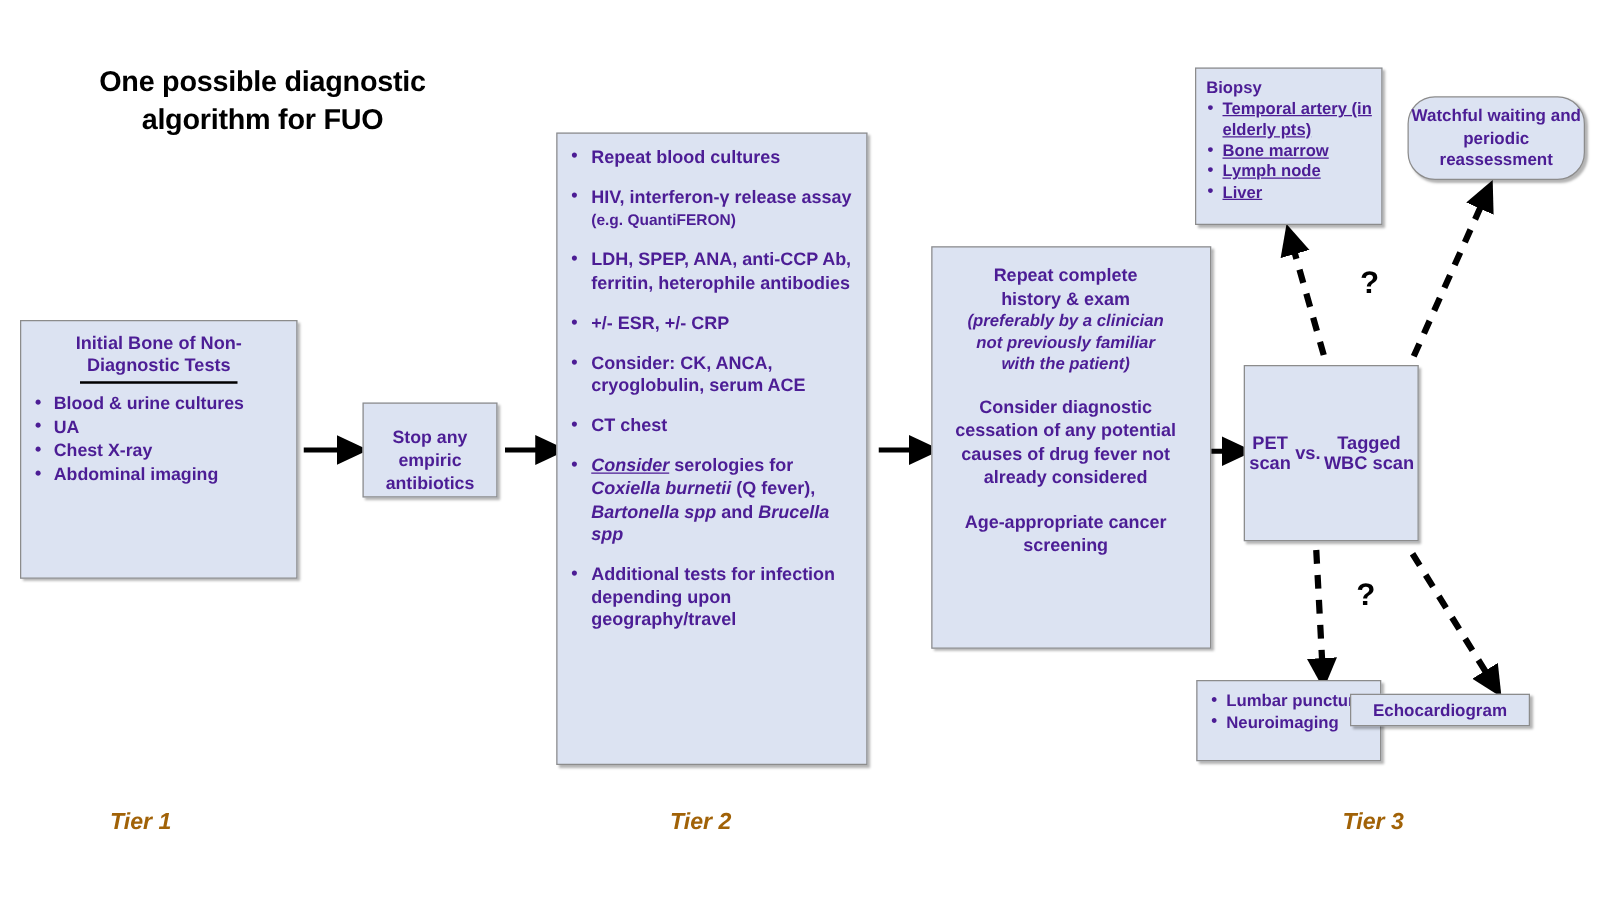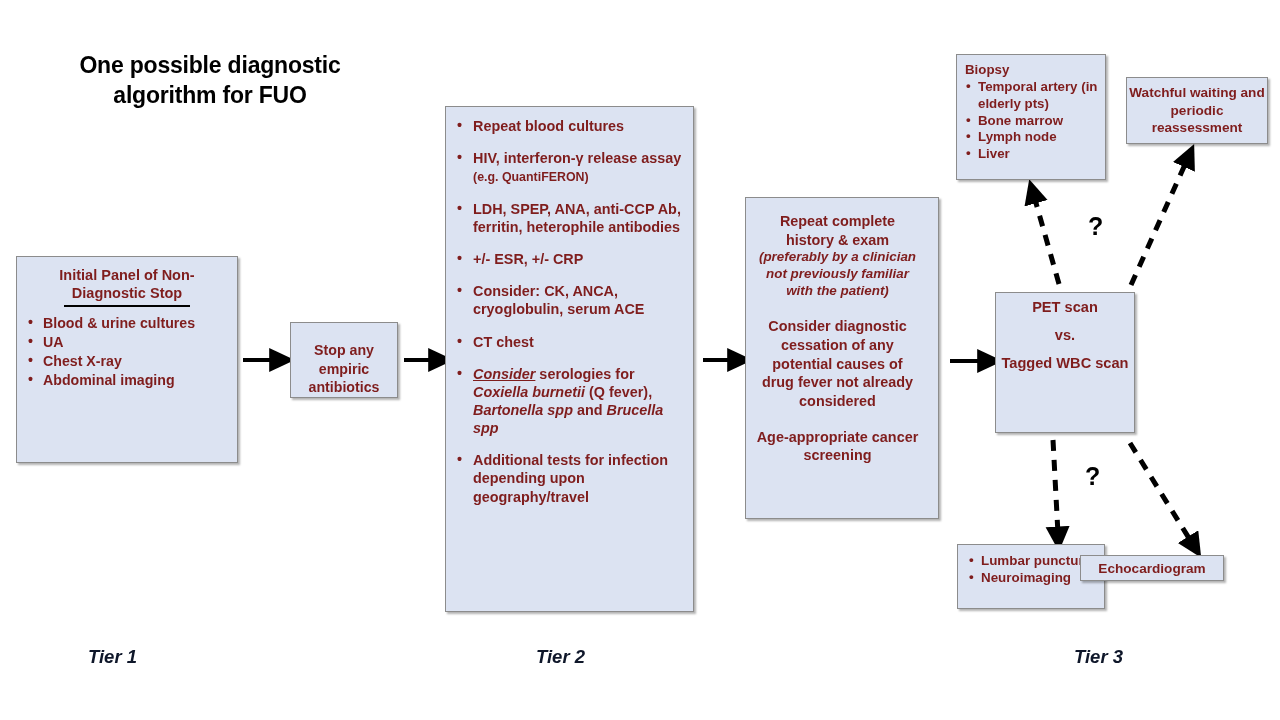--- a/index.html
+++ b/index.html
@@ -41,21 +41,21 @@
     letter-spacing: -0.2px;
   }
 
   .box {
     position: absolute;
     background: #dce3f2;
     border: 1px solid #8c8c8c;
     box-sizing: border-box;
     box-shadow: 2px 2px 2px rgba(0,0,0,0.30);
     font-weight: bold;
-    color: #7f1d1d;
+    color: #4c1d95;
   }
 
   .box-hdr {
     text-align: center;
     font-weight: bold;
     line-height: 1.22;
   }
   .hdr-rule {
     width: 62%;
     margin: 3px auto 8px auto;
@@ -106,53 +106,54 @@
   }
   #box-tier2 ul.blist > li { margin-bottom: 14px; }
   #box-tier2 ul.blist > li:last-child { margin-bottom: 0; }
   #box-tier2 ul.blist > li::before { left: 1px; }
   .small-note { font-size: 12.4px; }
   .ital { font-style: italic; }
   .ital-u { font-style: italic; text-decoration: underline; }
 
   
   #box-hist {
-    left: 745px; top: 197px; width: 194px; height: 322px;
+    left: 745px; top: 197px; width: 224px; height: 322px;
     padding: 14px 19px 0 10px;
     text-align: center;
     font-size: 14.4px;
     line-height: 1.30;
   }
   #box-hist .para { margin-bottom: 0; }
   #box-hist .gap { height: 17px; }
   #box-hist .paren { font-style: italic; font-size: 13.4px; line-height: 1.26; }
 
   
   #box-biopsy {
     left: 956px; top: 54px; width: 150px; height: 126px;
     padding: 7px 6px 0 8px;
     font-size: 13.3px;
   }
   #box-biopsy .box-hdr { text-align: left; margin-bottom: 1px; }
-  #box-biopsy ul.blist > li { padding-left: 13px; }
+  #box-biopsy ul.blist > li { padding-left: 13px; text-decoration: underline; }
   #box-biopsy ul.blist > li::before { left: 1px; }
 
   
   #box-watch {
     left: 1126px; top: 77px; width: 142px; height: 67px;
     display: flex; align-items: center; justify-content: center;
     text-align: center;
     font-size: 13.6px;
     line-height: 1.30;
+    border-radius: 22px;
   }
 
   
   #box-pet {
     left: 995px; top: 292px; width: 140px; height: 141px;
-    display: flex; flex-direction: column; align-items: center; justify-content: flex-start;
+    display: flex; flex-direction: row; align-items: center; justify-content: center;
     text-align: center;
     font-size: 14.6px;
   }
   #box-pet .l { margin: 6px 0; }
 
   
   #box-lumbar {
     left: 957px; top: 544px; width: 148px; height: 65px;
     padding: 8px 6px 0 10px;
     font-size: 13.4px;
@@ -175,21 +176,21 @@
     color: #000;
   }
   #q-top  { left: 1088px; top: 212px; }
   #q-bot  { left: 1085px; top: 462px; }
 
   .tier-label {
     position: absolute;
     font-size: 18.5px;
     font-weight: bold;
     font-style: italic;
-    color: #0f172a;
+    color: #a16207;
   }
   #tier-lbl-1 { left: 88px;  top: 646px; }
   #tier-lbl-2 { left: 536px; top: 646px; text-align: center; }
   #tier-lbl-3 { left: 1074px; top: 646px; }
 </style>
 </head>
 <body>
 
 <div id="canvas">
 
@@ -232,21 +233,21 @@
     <g>
       <line x1="1053" y1="440" x2="1058" y2="534" stroke="#000" stroke-width="5" stroke-dasharray="11,9" marker-end="url(#ahd)"></line>
     </g>
 
     <g>
       <line x1="1130" y1="443" x2="1192" y2="543" stroke="#000" stroke-width="5" stroke-dasharray="11,9" marker-end="url(#ahd)"></line>
     </g>
   </svg>
 
   <div class="box" id="box-tier1">
-    <div class="box-hdr">Initial Panel of Non-Diagnostic Stop</div>
+    <div class="box-hdr">Initial Bone of Non-Diagnostic Tests</div>
     <div class="hdr-rule"></div>
     <ul class="blist">
       <li>Blood &amp; urine cultures</li>
       <li>UA</li>
       <li>Chest X-ray</li>
       <li>Abdominal imaging</li>
     </ul>
   </div>
 
   <div class="box" id="box-stop">

